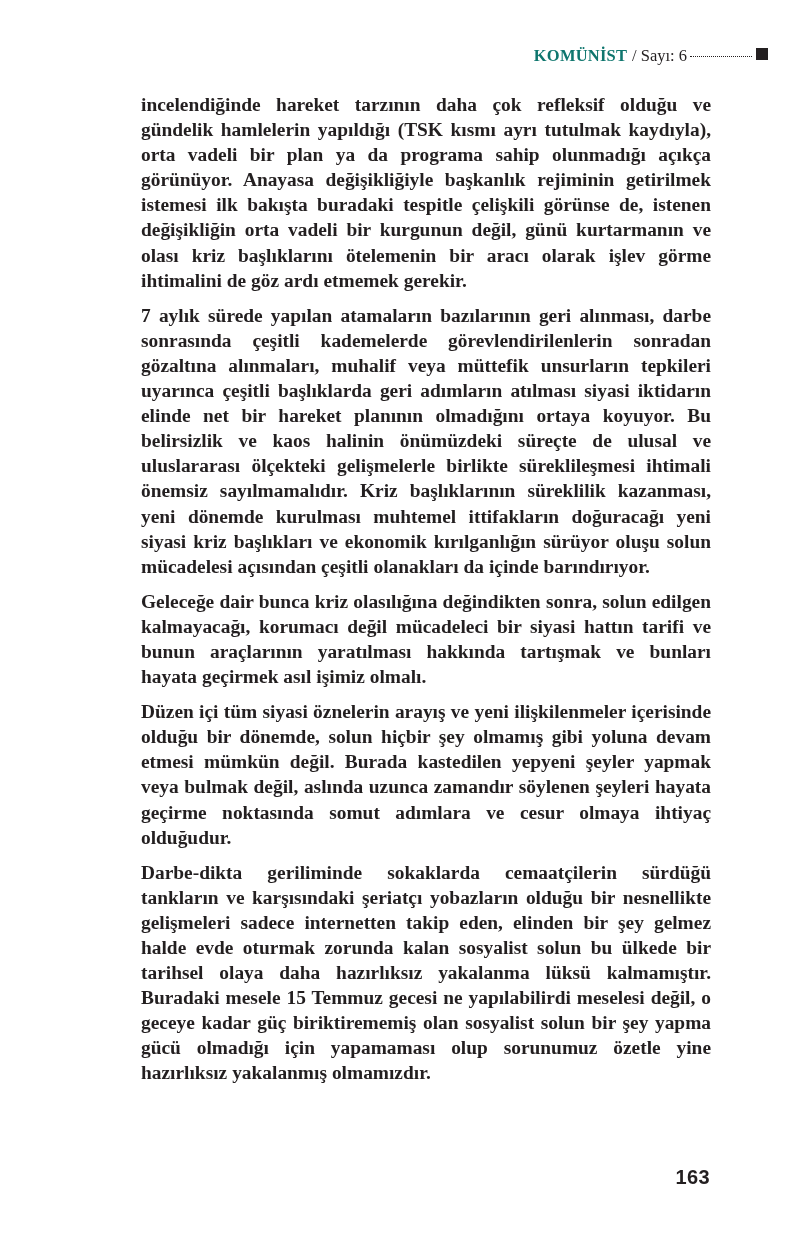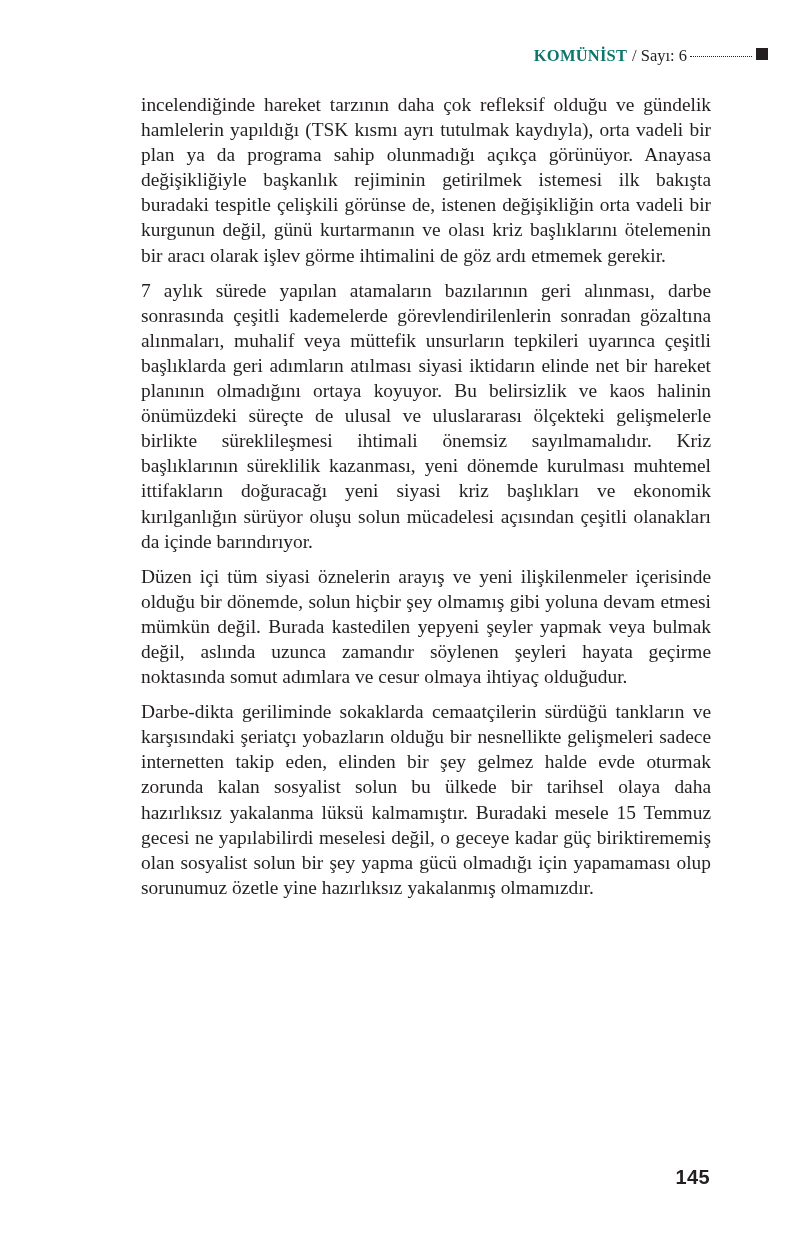--- a/index.html
+++ b/index.html
@@ -70,20 +70,21 @@
   }
   .body-par {
     margin: 0 0 10px 0;
     font-size: 19.4px;
     line-height: 25.1px;
     text-align: justify;
     text-justify: inter-word;
     hyphens: manual;
     word-spacing: 0.1px;
     color: #231f20;
+    font-weight: bold;
   }
   .body-par:last-child {
     margin-bottom: 0;
   }
 
   
   .folio {
     position: absolute;
     right: 88px;
     top: 1166px;
@@ -101,17 +102,18 @@
   <span class="rh-title">KOMÜNİST</span>
   <span class="rh-sep">/</span>
   <span class="rh-issue">Sayı: 6</span>
   <span class="rh-dots"></span>
   <span class="rh-square"></span>
 </div>
 
 <div class="text-column">
   <p class="body-par">incelendiğinde hareket tarzının daha çok refleksif olduğu ve gündelik hamlelerin yapıldığı (TSK kısmı ayrı tutulmak kaydıyla), orta vadeli bir plan ya da programa sahip olunmadığı açıkça görünüyor. Anayasa değişikliğiyle başkanlık rejiminin getirilmek istemesi ilk bakışta buradaki tespitle çelişkili görünse de, istenen değişikliğin orta vadeli bir kurgunun değil, günü kurtarmanın ve olası kriz başlıklarını ötelemenin bir aracı olarak işlev görme ihtimalini de göz ardı etmemek gerekir.</p>
   <p class="body-par">7 aylık sürede yapılan atamaların bazılarının geri alınması, darbe sonrasında çeşitli kademelerde görevlendirilenlerin sonradan gözaltına alınmaları, muhalif veya müttefik unsurların tepkileri uyarınca çeşitli başlıklarda geri adımların atılması siyasi iktidarın elinde net bir hareket planının olmadığını ortaya koyuyor. Bu belirsizlik ve kaos halinin önümüzdeki süreçte de ulusal ve uluslararası ölçekteki gelişmelerle birlikte süreklileşmesi ihtimali önemsiz sayılmamalıdır. Kriz başlıklarının süreklilik kazanması, yeni dönemde kurulması muhtemel ittifakların doğuracağı yeni siyasi kriz başlıkları ve ekonomik kırılganlığın sürüyor oluşu solun mücadelesi açısından çeşitli olanakları da içinde barındırıyor.</p>
+  <p class="body-par">Geleceğe dair bunca kriz olasılığına değindikten sonra, solun edilgen kalmayacağı, korumacı değil mücadeleci bir siyasi hattın tarifi ve bunun araçlarının yaratılması hakkında tartışmak ve bunları hayata geçirmek asıl işimiz olmalı.</p>
   <p class="body-par">Düzen içi tüm siyasi öznelerin arayış ve yeni ilişkilenmeler içerisinde olduğu bir dönemde, solun hiçbir şey olmamış gibi yoluna devam etmesi mümkün değil. Burada kastedilen yepyeni şeyler yapmak veya bulmak değil, aslında uzunca zamandır söylenen şeyleri hayata geçirme noktasında somut adımlara ve cesur olmaya ihtiyaç olduğudur.</p>
   <p class="body-par">Darbe-dikta geriliminde sokaklarda cemaatçilerin sürdüğü tankların ve karşısındaki şeriatçı yobazların olduğu bir nesnellikte gelişmeleri sadece internetten takip eden, elinden bir şey gelmez halde evde oturmak zorunda kalan sosyalist solun bu ülkede bir tarihsel olaya daha hazırlıksız yakalanma lüksü kalmamıştır. Buradaki mesele 15 Temmuz gecesi ne yapılabilirdi meselesi değil, o geceye kadar güç biriktirememiş olan sosyalist solun bir şey yapma gücü olmadığı için yapamaması olup sorunumuz özetle yine hazırlıksız yakalanmış olmamızdır.</p>
 </div>
 
-<div class="folio">145</div>
+<div class="folio">163</div>
 
 </body></html>

